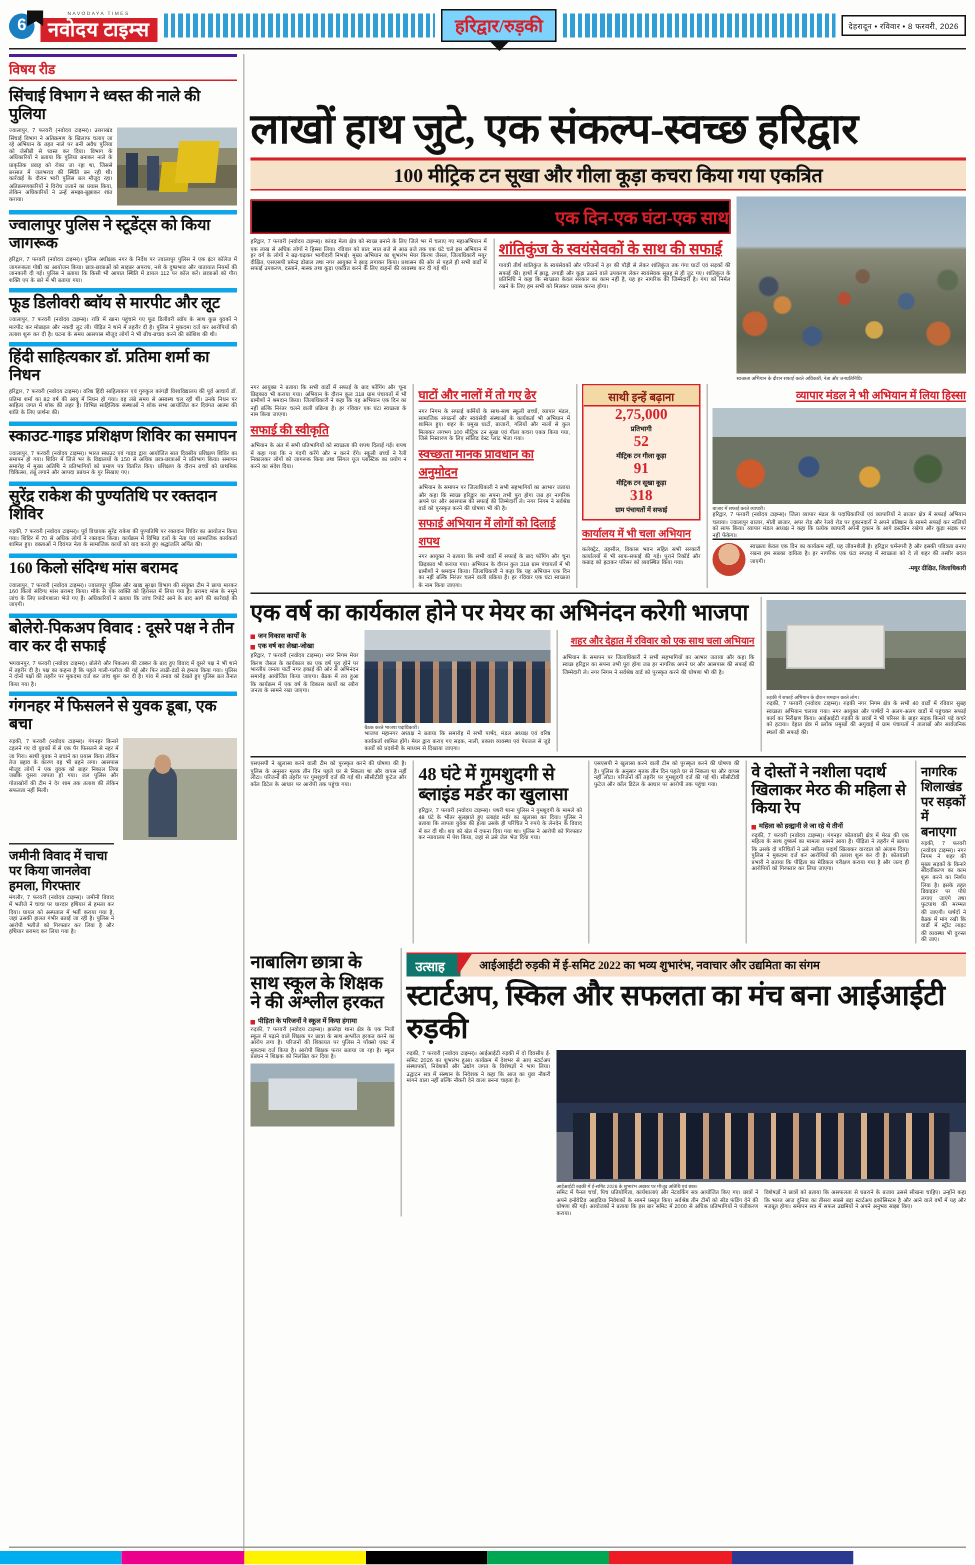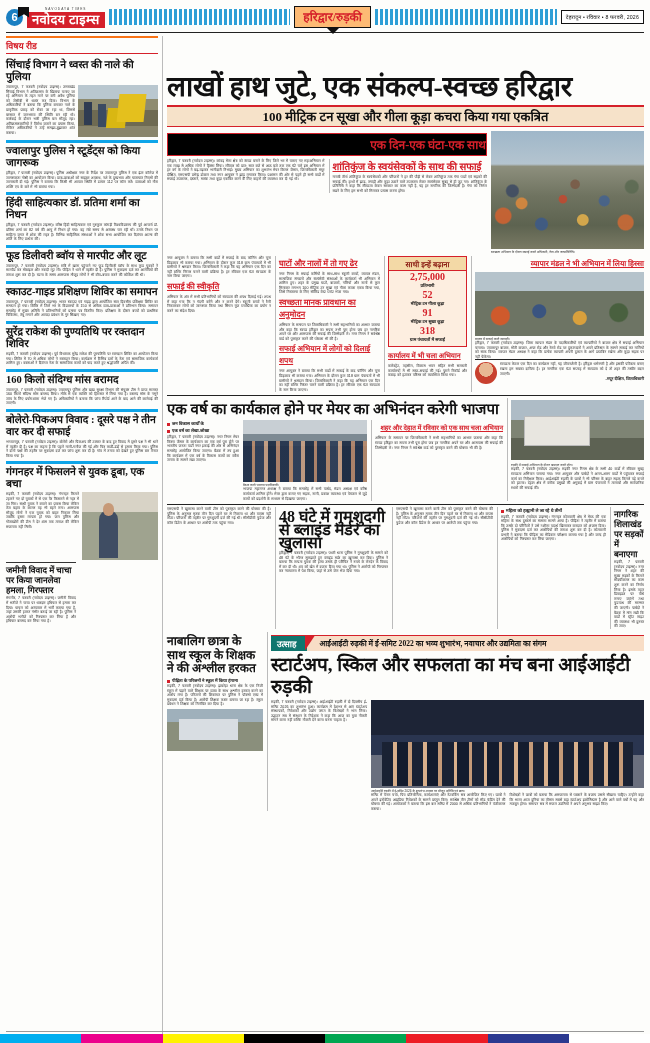--- a/index.html
+++ b/index.html
@@ -46,21 +46,21 @@
     position:absolute;left:-9px;top:-5px;
     width:11px;height:11px;background:#111;
     clip-path:polygon(0 0,100% 0,100% 100%,55% 70%,0 100%);
   }
   .bars{
     flex:1 1 auto;height:16px;
     background:repeating-linear-gradient(to right,#2f9fd6 0 3px,#ffffff 3px 5px);
   }
   .section-tab{
     flex:0 0 auto;position:relative;
-    border:1.2px solid #111;background:#fdba74;
+    border:1.2px solid #111;background:#7dd3fc;
     padding:1px 8px 2px 8px;
   }
   .section-tab .t{
     color:#d5202a;font-weight:bold;font-size:12px;
     font-family:"Liberation Serif",serif;white-space:nowrap;
   }
   .section-tab:after{
     content:"";position:absolute;left:50%;bottom:-7px;
     transform:translateX(-50%);
     border-left:7px solid transparent;border-right:7px solid transparent;
@@ -260,45 +260,45 @@
       <div class="t">हरिद्वार/रुड़की</div>
     </div>
     <div class="bars"></div>
     <div class="datebox">देहरादून  •  रविवार  •  8 फरवरी, 2026</div>
   </div>
 
   <div class="grid">
 
     <div class="col-left">
 
-      <div style="display:flex;align-items:center;gap:3px;border-top:2px solid #f97316;border-bottom:1px solid #d5202a;padding:1px 0;margin-bottom:2px;">
+      <div style="display:flex;align-items:center;gap:3px;border-top:2px solid #4c1d95;border-bottom:1px solid #d5202a;padding:1px 0;margin-bottom:2px;">
         <span style="color:#d5202a;font-weight:bold;font-size:9px;font-family:'Liberation Serif',serif;">विषय रीड</span>
       </div>
 
       <div>
         <div class="hl-md" style="border-top:none;">सिंचाई विभाग ने ध्वस्त की नाले की पुलिया</div>
         <div style="display:flex;gap:3px;">
           <div class="body-txt" style="flex:1 1 42%;">ज्वालापुर, 7 फरवरी (नवोदय टाइम्स)। उत्तराखंड सिंचाई विभाग ने अतिक्रमण के खिलाफ चलाए जा रहे अभियान के तहत नाले पर बनी अवैध पुलिया को जेसीबी से ध्वस्त कर दिया। विभाग के अधिकारियों ने बताया कि पुलिया बनाकर नाले के प्राकृतिक प्रवाह को रोका जा रहा था, जिससे बरसात में जलभराव की स्थिति बन रही थी। कार्रवाई के दौरान भारी पुलिस बल मौजूद रहा। अतिक्रमणकारियों ने विरोध जताने का प्रयास किया, लेकिन अधिकारियों ने उन्हें समझा-बुझाकर शांत कराया।</div>
           <div class="photo ph-jcb" style="flex:0 0 80px;height:52px;"></div>
         </div>
       </div>
 
       <div>
         <div class="hl-md">ज्वालापुर पुलिस ने स्टूडेंट्स को किया जागरूक</div>
         <div class="body-txt">हरिद्वार, 7 फरवरी (नवोदय टाइम्स)। पुलिस अधीक्षक नगर के निर्देश पर ज्वालापुर पुलिस ने एक इंटर कॉलेज में जागरूकता गोष्ठी का आयोजन किया। छात्र-छात्राओं को साइबर अपराध, नशे के दुष्प्रभाव और यातायात नियमों की जानकारी दी गई। पुलिस ने बताया कि किसी भी आपात स्थिति में डायल 112 पर कॉल करें। छात्राओं को गौरा शक्ति एप के बारे में भी बताया गया।</div>
       </div>
 
       <div>
+        <div class="hl-md">फूड डिलीवरी ब्वॉय से मारपीट और लूट</div>
+        <div class="body-txt">ज्वालापुर, 7 फरवरी (नवोदय टाइम्स)। रात्रि में खाना पहुंचाने गए फूड डिलीवरी ब्वॉय के साथ कुछ युवकों ने मारपीट कर मोबाइल और नकदी लूट ली। पीड़ित ने थाने में तहरीर दी है। पुलिस ने मुकदमा दर्ज कर आरोपियों की तलाश शुरू कर दी है। घटना के समय आसपास मौजूद लोगों ने भी बीच-बचाव करने की कोशिश की थी।</div>
+      </div>
+
+      <div>
         <div class="hl-md">हिंदी साहित्यकार डॉ. प्रतिमा शर्मा का निधन</div>
         <div class="body-txt">हरिद्वार, 7 फरवरी (नवोदय टाइम्स)। वरिष्ठ हिंदी साहित्यकार एवं गुरुकुल कांगड़ी विश्वविद्यालय की पूर्व आचार्य डॉ. प्रतिमा शर्मा का 82 वर्ष की आयु में निधन हो गया। वह लंबे समय से अस्वस्थ चल रही थीं। उनके निधन पर साहित्य जगत में शोक की लहर है। विभिन्न साहित्यिक संस्थाओं ने शोक सभा आयोजित कर दिवंगत आत्मा की शांति के लिए प्रार्थना की।</div>
-      </div>
-
-      <div>
-        <div class="hl-md">फूड डिलीवरी ब्वॉय से मारपीट और लूट</div>
-        <div class="body-txt">ज्वालापुर, 7 फरवरी (नवोदय टाइम्स)। रात्रि में खाना पहुंचाने गए फूड डिलीवरी ब्वॉय के साथ कुछ युवकों ने मारपीट कर मोबाइल और नकदी लूट ली। पीड़ित ने थाने में तहरीर दी है। पुलिस ने मुकदमा दर्ज कर आरोपियों की तलाश शुरू कर दी है। घटना के समय आसपास मौजूद लोगों ने भी बीच-बचाव करने की कोशिश की थी।</div>
       </div>
 
       <div>
         <div class="hl-md">स्काउट-गाइड प्रशिक्षण शिविर का समापन</div>
         <div class="body-txt">ज्वालापुर, 7 फरवरी (नवोदय टाइम्स)। भारत स्काउट एवं गाइड द्वारा आयोजित सात दिवसीय प्रशिक्षण शिविर का समापन हो गया। शिविर में जिले भर के विद्यालयों के 150 से अधिक छात्र-छात्राओं ने प्रतिभाग किया। समापन समारोह में मुख्य अतिथि ने प्रतिभागियों को प्रमाण पत्र वितरित किए। प्रशिक्षण के दौरान बच्चों को प्राथमिक चिकित्सा, तंबू लगाने और आपदा प्रबंधन के गुर सिखाए गए।</div>
       </div>
 
       <div>
         <div class="hl-md">सुरेंद्र राकेश की पुण्यतिथि पर रक्तदान शिविर</div>
         <div class="body-txt">रुड़की, 7 फरवरी (नवोदय टाइम्स)। पूर्व विधायक सुरेंद्र राकेश की पुण्यतिथि पर रक्तदान शिविर का आयोजन किया गया। शिविर में 70 से अधिक लोगों ने रक्तदान किया। कार्यक्रम में विभिन्न दलों के नेता एवं सामाजिक कार्यकर्ता शामिल हुए। वक्ताओं ने दिवंगत नेता के सामाजिक कार्यों को याद करते हुए श्रद्धांजलि अर्पित की।</div>
@@ -445,33 +445,34 @@
       </div>
 
       <div style="display:flex;gap:4px;margin-top:3px;border-top:1.5px solid #222;padding-top:2px;">
 
         <div style="flex:0 0 104px;">
           <div class="body-txt">एसएसपी ने खुलासा करने वाली टीम को पुरस्कृत करने की घोषणा की है। पुलिस के अनुसार मृतक तीन दिन पहले घर से निकला था और वापस नहीं लौटा। परिजनों की तहरीर पर गुमशुदगी दर्ज की गई थी। सीसीटीवी फुटेज और कॉल डिटेल के आधार पर आरोपी तक पहुंचा गया।</div>
         </div>
 
         <div style="flex:0 0 112px;" class="vline">
           <div style="padding-left:3px;">
-            <div class="hl-lg" style="font-size:16px;line-height:13px;font-family:Liberation Serif, serif;">48 घंटे में गुमशुदगी से ब्लाइंड मर्डर का खुलासा</div>
+            <div class="hl-lg" style="font-size:12px;line-height:13px;font-family:Liberation Serif, serif;">48 घंटे में गुमशुदगी से ब्लाइंड मर्डर का खुलासा</div>
             <div class="body-txt">हरिद्वार, 7 फरवरी (नवोदय टाइम्स)। पथरी थाना पुलिस ने गुमशुदगी के मामले को 48 घंटे के भीतर सुलझाते हुए ब्लाइंड मर्डर का खुलासा कर दिया। पुलिस ने बताया कि लापता युवक की हत्या उसके ही परिचित ने रुपये के लेनदेन के विवाद में कर दी थी। शव को खेत में दफना दिया गया था। पुलिस ने आरोपी को गिरफ्तार कर न्यायालय में पेश किया, जहां से उसे जेल भेज दिया गया।</div>
           </div>
         </div>
 
         <div style="flex:0 0 100px;" class="vline">
           <div style="padding-left:3px;">
             <div class="body-txt">एसएसपी ने खुलासा करने वाली टीम को पुरस्कृत करने की घोषणा की है। पुलिस के अनुसार मृतक तीन दिन पहले घर से निकला था और वापस नहीं लौटा। परिजनों की तहरीर पर गुमशुदगी दर्ज की गई थी। सीसीटीवी फुटेज और कॉल डिटेल के आधार पर आरोपी तक पहुंचा गया।</div>
           </div>
         </div>
 
         <div style="flex:0 0 108px;" class="vline">
           <div style="padding-left:3px;">
+            <div class="hl-lg" style="font-size:10.5px;line-height:12px;">वे दोस्तों ने नशीला पदार्थ खिलाकर मेरठ की महिला से किया रेप</div>
             <div class="bullet-line">
               <span class="bullet-sq"></span>
               <span class="bullet-tx">महिला को हल्द्वानी ले जा रहे थे तीनों</span>
             </div>
             <div class="body-txt">रुड़की, 7 फरवरी (नवोदय टाइम्स)। गंगनहर कोतवाली क्षेत्र में मेरठ की एक महिला के साथ दुष्कर्म का मामला सामने आया है। पीड़िता ने तहरीर में बताया कि उसके दो परिचितों ने उसे नशीला पदार्थ खिलाकर वारदात को अंजाम दिया। पुलिस ने मुकदमा दर्ज कर आरोपियों की तलाश शुरू कर दी है। कोतवाली प्रभारी ने बताया कि पीड़िता का मेडिकल परीक्षण कराया गया है और जल्द ही आरोपियों को गिरफ्तार कर लिया जाएगा।</div>
           </div>
         </div>
 
         <div style="flex:1 1 auto;" class="vline">
           <div style="padding-left:3px;">

